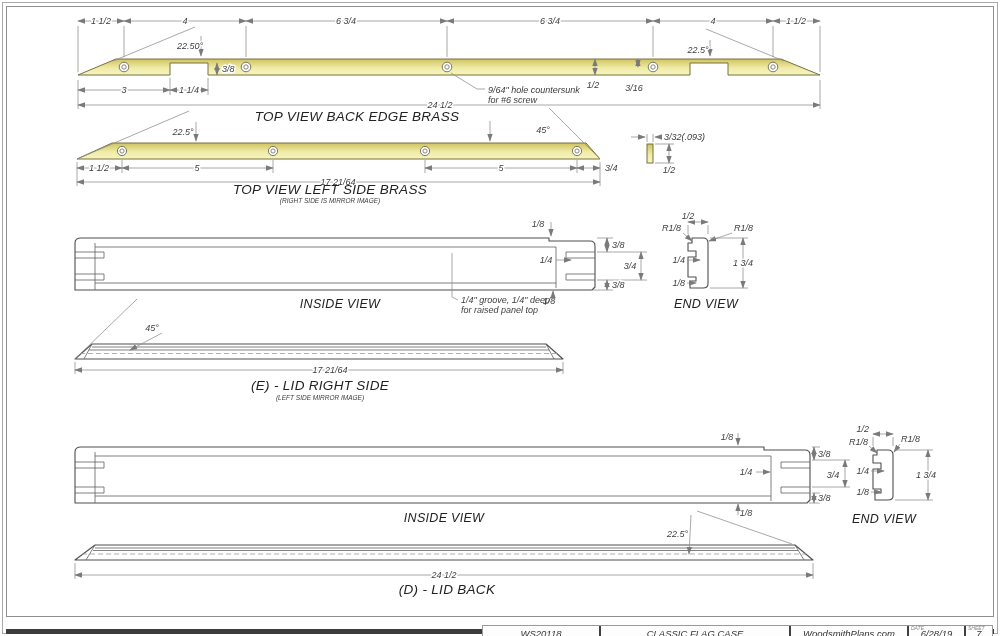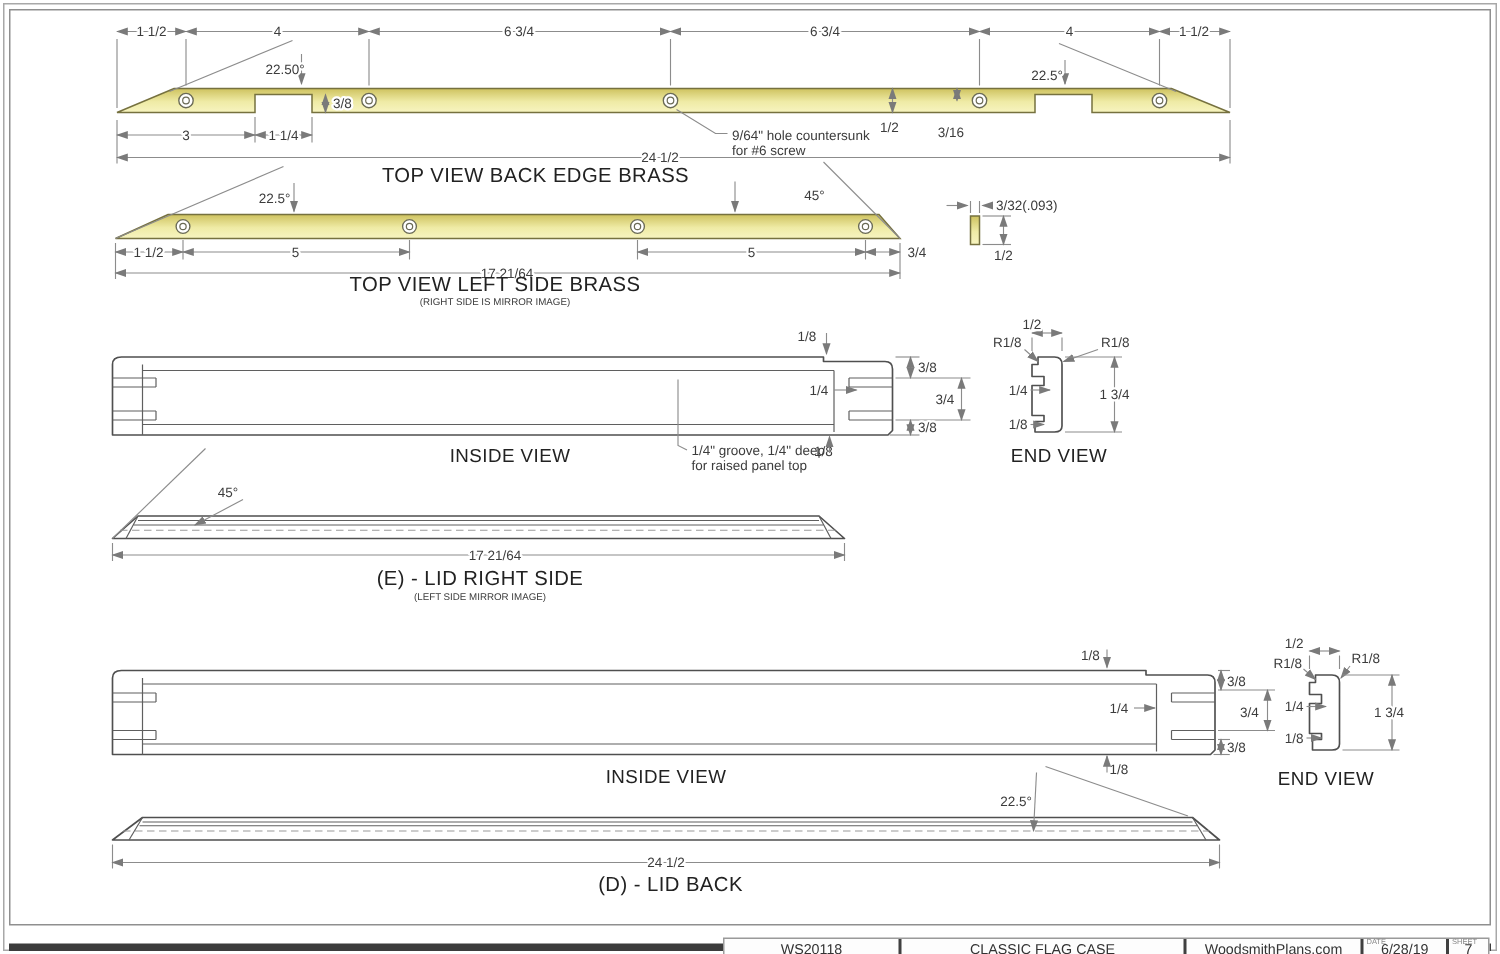--- a/index.html
+++ b/index.html
@@ -1,17 +1,17 @@
 <!DOCTYPE html>
 <html><head>
 <meta charset="utf-8">
 <style>
   html,body{margin:0;padding:0;background:#e8e8e8;}
   #sheet{position:relative;width:1000px;height:636px;background:#ffffff;overflow:hidden;
-         font-family:"Liberation Sans","DejaVu Sans",sans-serif;}
+         font-family:"Liberation Sans","DejaVu Sans",sans-serif;font-style:italic;}
   .frame-outer{position:absolute;left:2px;top:2px;width:994px;height:630px;border:1px solid #a8a8a8;}
   .frame-inner{position:absolute;left:6px;top:6px;width:986px;height:609px;border:1px solid #8f8f8f;}
   .bottom-bar{position:absolute;left:6px;top:629px;width:988px;height:5px;background:#3c3c3c;}
   svg{position:absolute;left:0;top:0;}
   
   .obj{stroke:#4f4f4f;stroke-width:1.1;fill:none;stroke-linejoin:round;}
   .inl{stroke:#5f5f5f;stroke-width:.8;fill:none;}
   .dim{stroke:#8c8c8c;stroke-width:.75;fill:none;}
   .dash{stroke:#9a9a9a;stroke-width:.8;stroke-dasharray:5 3;fill:none;}
   .brass{fill:url(#gbrass);stroke:#76713f;stroke-width:1;}

